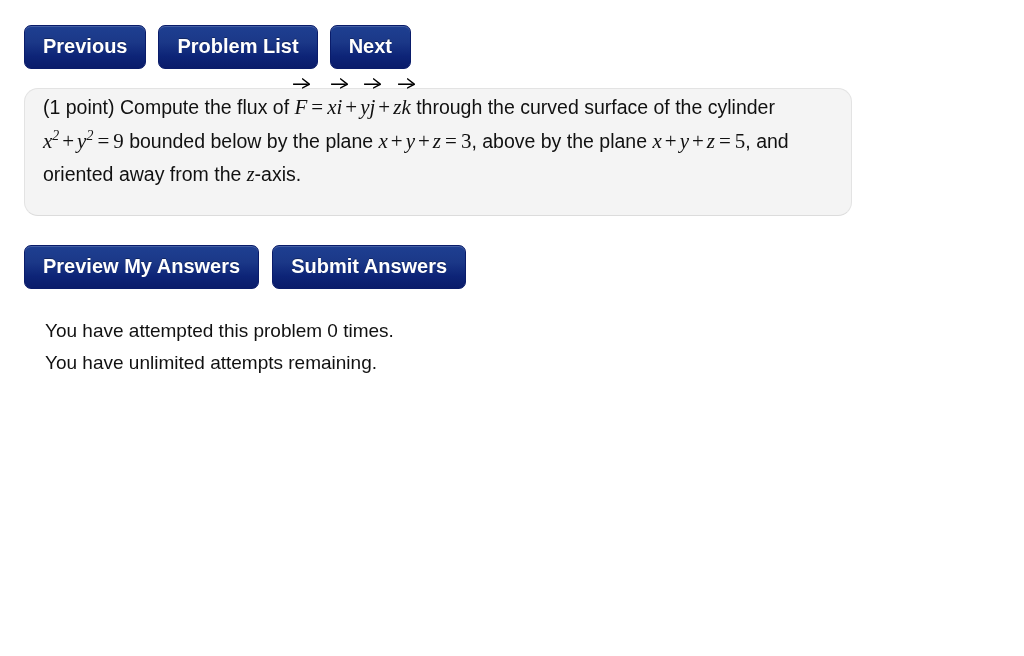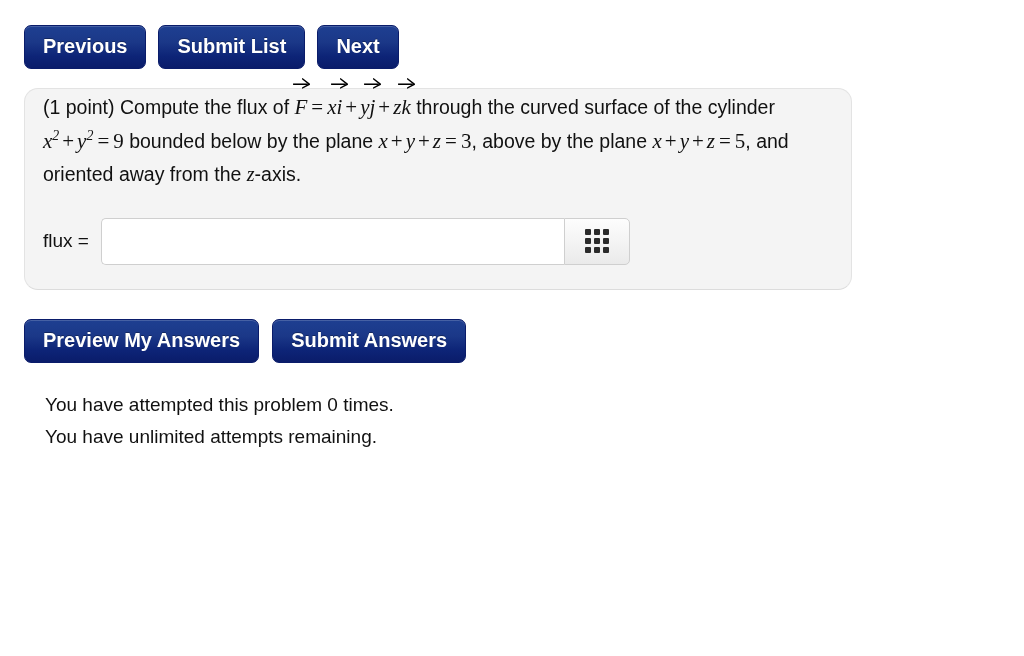--- a/index.html
+++ b/index.html
@@ -194,21 +194,21 @@
   }
 </style>
 </head>
 <body>
 
 <div class="page">
 
 
   <div class="btn-row">
     <button class="btn">Previous</button>
-    <button class="btn">Submit List</button>
+    <button class="btn">Problem List</button>
     <button class="btn">Next</button>
   </div>
 
   <div class="problem-panel">
 
     <div class="problem-text">
       <span>(1 point)</span>
       <span>Compute the flux of</span>
       <span class="math"><span class="vec"><span class="arw">
               <svg viewBox="0 0 20 8" preserveAspectRatio="none">
@@ -232,39 +232,20 @@
               </svg>
             </span><span>k</span></span></span>
       <span>through the curved surface of the cylinder</span>
       <span class="math"><span class="mvar">x</span><span class="sup">2</span><span class="op">+</span><span class="mvar">y</span><span class="sup">2</span><span class="eq">=</span><span class="num">9</span></span>
       <span>bounded below by the plane</span>
       <span class="math"><span class="mvar">x</span><span class="op">+</span><span class="mvar">y</span><span class="op">+</span><span class="mvar">z</span><span class="eq">=</span><span class="num">3</span></span><span>, above by the plane</span>
       <span class="math"><span class="mvar">x</span><span class="op">+</span><span class="mvar">y</span><span class="op">+</span><span class="mvar">z</span><span class="eq">=</span><span class="num">5</span></span><span>, and oriented away from the</span>
       <span class="math" style="font-size:20px">z</span><span>-axis.</span>
     </div>
 
-    <div class="answer-row">
-      <span class="answer-label">flux =</span>
-      <div class="input-group">
-        <input class="answer-input" type="text" placeholder="" style="">
-        <button class="keypad-btn">
-          <span class="grid-icon">
-            <i></i>
-              <i></i>
-              <i></i>
-              <i></i>
-              <i></i>
-              <i></i>
-              <i></i>
-              <i></i>
-              <i></i>
-          </span>
-        </button>
-      </div>
-    </div>
 
   </div>
 
   <div class="action-row">
     <button class="btn">Preview My Answers</button>
     <button class="btn">Submit Answers</button>
   </div>
 
   <div class="status-block">
     <div class="status-line">You have attempted this problem 0 times.</div>

